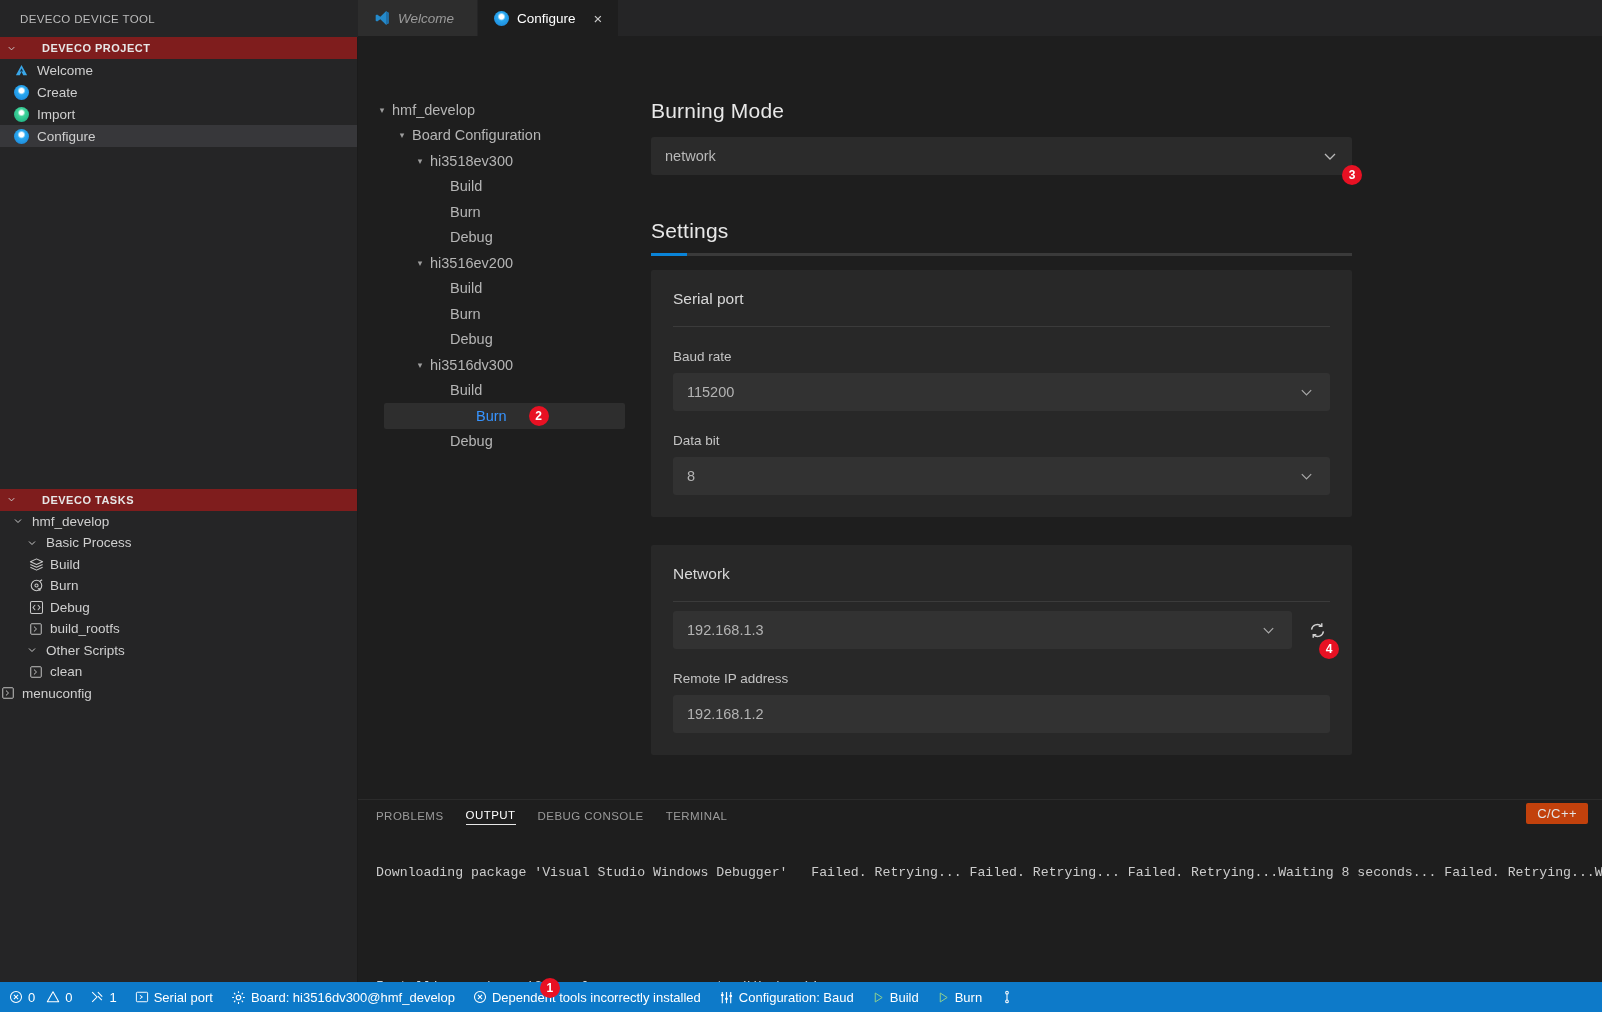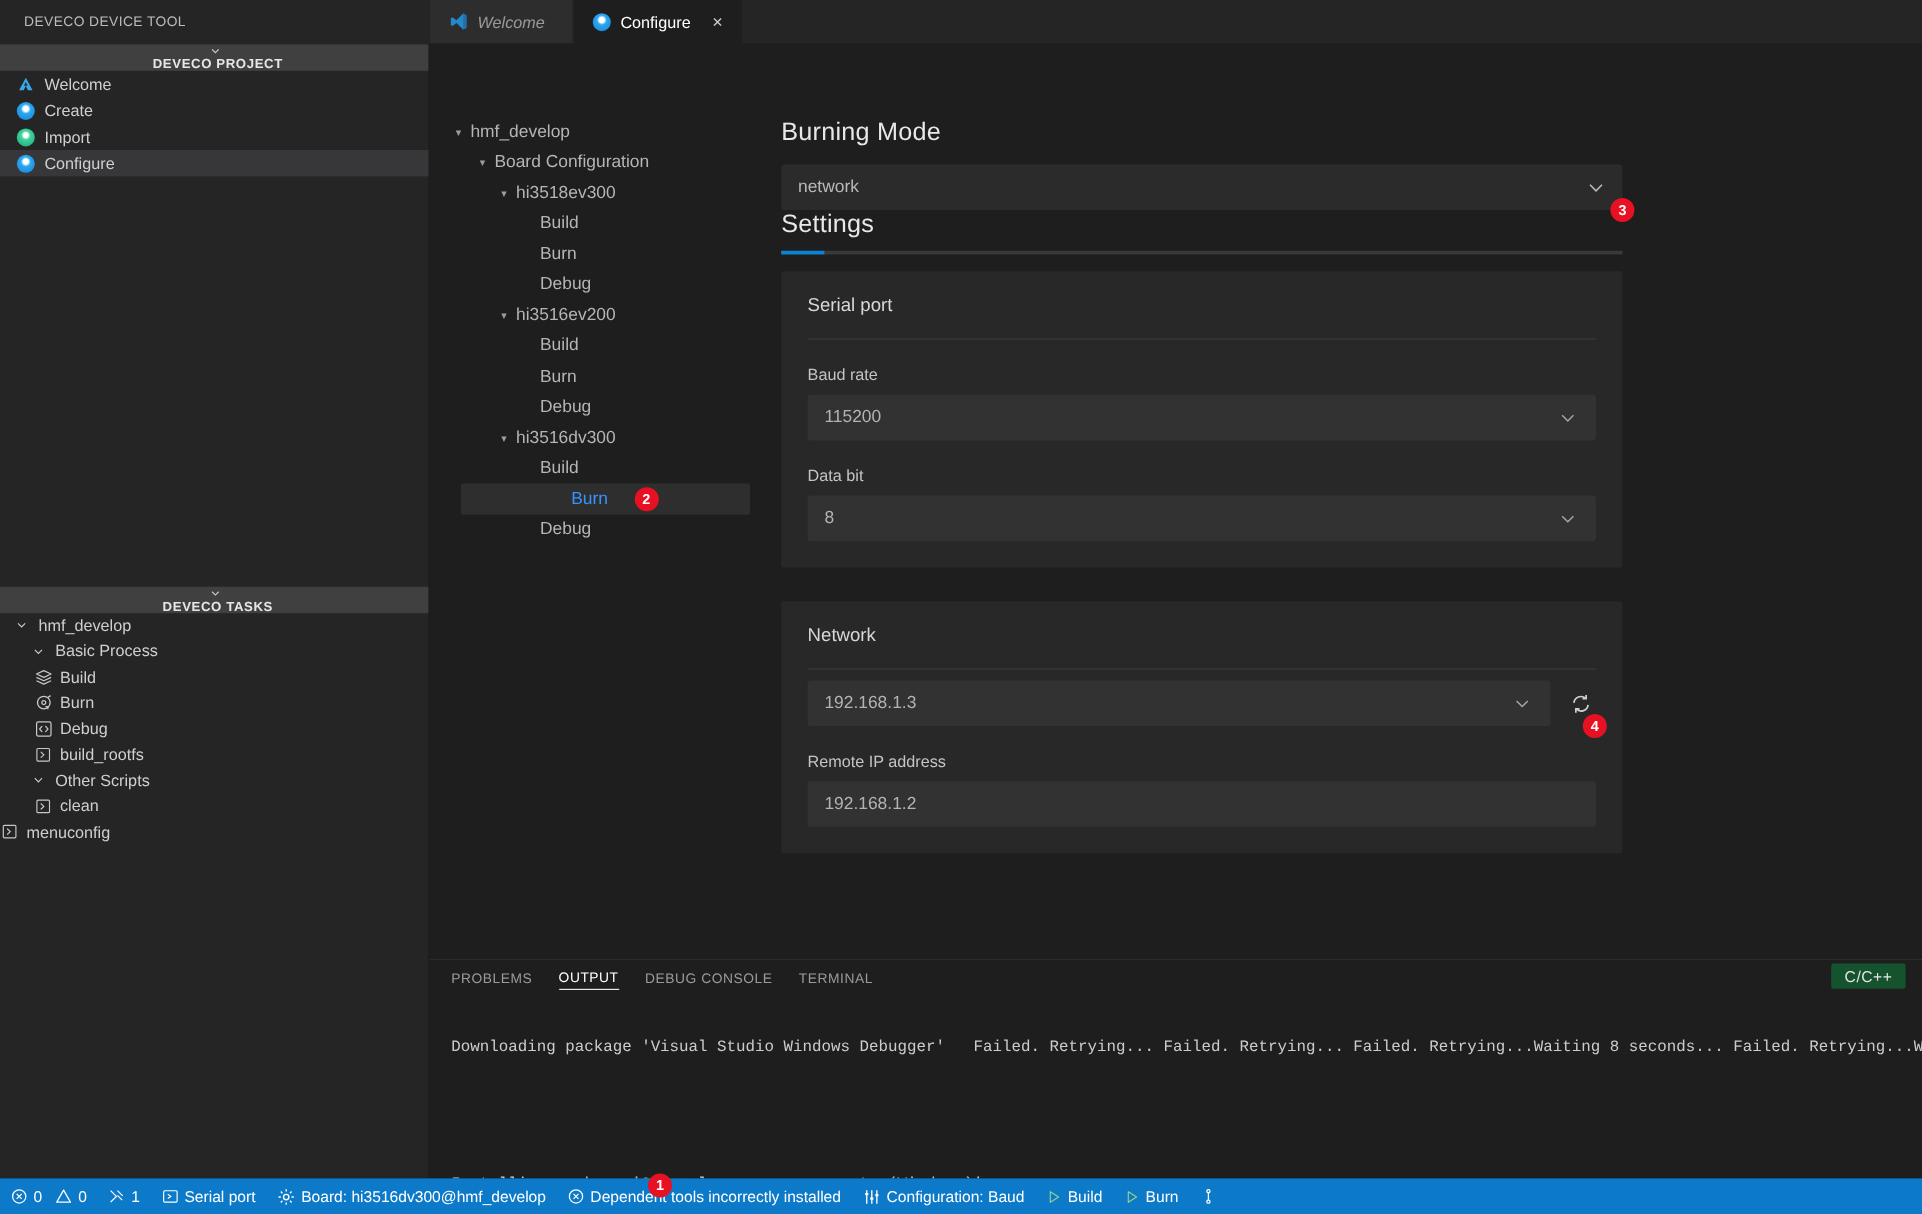--- a/index.html
+++ b/index.html
@@ -57,24 +57,24 @@
   .body-row { display: flex; flex: 1; min-height: 0; }
 
   
   .sidebar {
     width: 358px; flex: 0 0 358px;
     background: #252526;
     display: flex; flex-direction: column;
     border-right: 1px solid #1b1b1b;
   }
   .section-head {
-    height: 22px; display: flex; align-items: center; gap: 0;
-    background: #404040; color: #e7e7e7;
+    height: 22px; display: flex; align-items: center; gap: 20px;
+    background: #7f1d1d; color: #e7e7e7;
     font-size: 11px; font-weight: bold; letter-spacing: .5px;
-    padding-left: 6px; cursor: pointer; flex-direction: column;
+    padding-left: 6px; cursor: pointer;
   }
   .chev { width: 16px; text-align: center; font-size: 10px; color: #cccccc; display:inline-block; }
   .tree-row {
     height: 22px; display: flex; align-items: center;
     font-size: 13.5px; color: #cfcfcf; cursor: pointer;
     padding-left: 14px; gap: 8px; white-space: nowrap;
   }
   .tree-row.selected { background: #37373a; }
   .proj-list { padding-top: 0; }
   .spacer-fill { flex: 1; }
@@ -118,21 +118,21 @@
     position: relative;
     height: 38px; background: #2b2b2b; border-radius: 3px;
     display: flex; align-items: center; padding: 0 14px;
     color: #b9b9b9; font-size: 14.5px; cursor: pointer;
     margin-top: 14px;
   }
   .field-select .caret {
     position: absolute; right: 14px; top: 50%; transform: translateY(-50%);
     color: #b9b9b9;
   }
-  .settings-header { }
+  .settings-header { margin-top: 44px; }
   .underline-wrap { margin-top: 10px; position: relative; height: 3px; background: #3a3a3a; }
   .underline-wrap .active-bar { position: absolute; left: 0; top: 0; height: 3px; width: 36px; background: #0a84d8; }
 
   .card {
     background: #282828; border-radius: 2px;
     margin-top: 14px; padding: 20px 22px 22px 22px;
   }
   .card-title { font-size: 15.5px; color: #d8d8d8; }
   .card-rule { height: 1px; background: #3b3b3b; margin-top: 18px; }
   .fld-label { font-size: 13.5px; color: #c4c4c4; margin-top: 22px; }
@@ -158,21 +158,21 @@
   }
   .panel-tabs {
     height: 34px; display: flex; align-items: center; gap: 22px;
     padding: 0 18px; font-size: 11.5px; letter-spacing: .45px;
     position: relative;
   }
   .panel-tab { color: #9a9a9a; cursor: pointer; text-transform: uppercase; padding-bottom: 3px;}
   .panel-tab.active { color: #ffffff; border-bottom: 1px solid #e7e7e7; }
   .panel-chooser {
     position: absolute; right: 14px; top: 3px;
-    background: #14532d; color: #e4e4e4; font-size: 13px;
+    background: #c2410c; color: #e4e4e4; font-size: 13px;
     padding: 3px 11px; border-radius: 2px; cursor: pointer;
   }
   .console {
     flex: 1; overflow: hidden; position: relative;
     font-family: "Liberation Mono", monospace; font-size: 13.2px; line-height: 19px;
     color: #cccccc; padding: 0 4px 0 18px; white-space: pre;
   }
   .console .line { height: 19px; }
 
   

